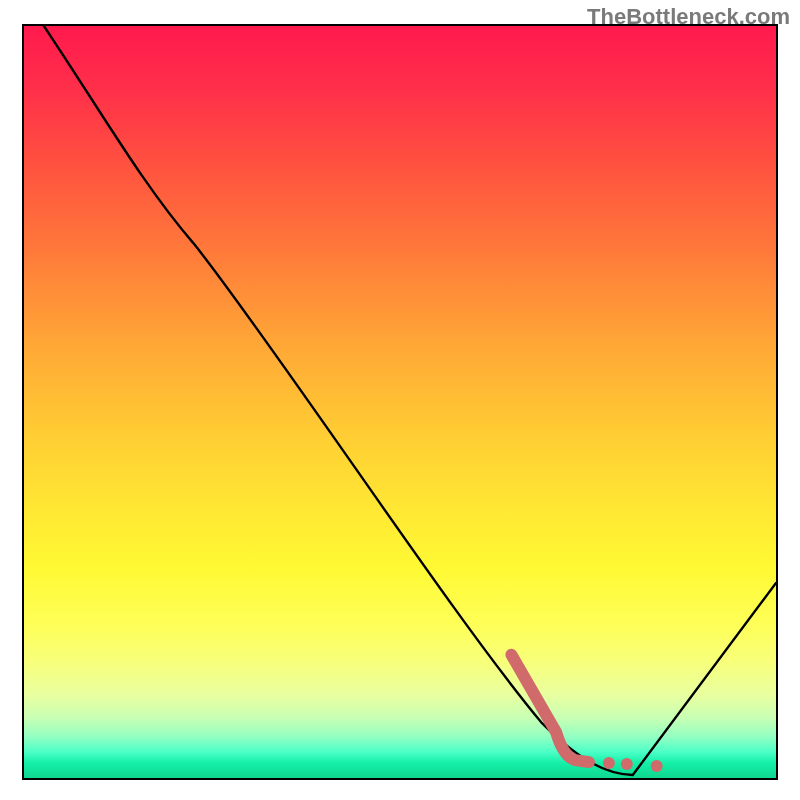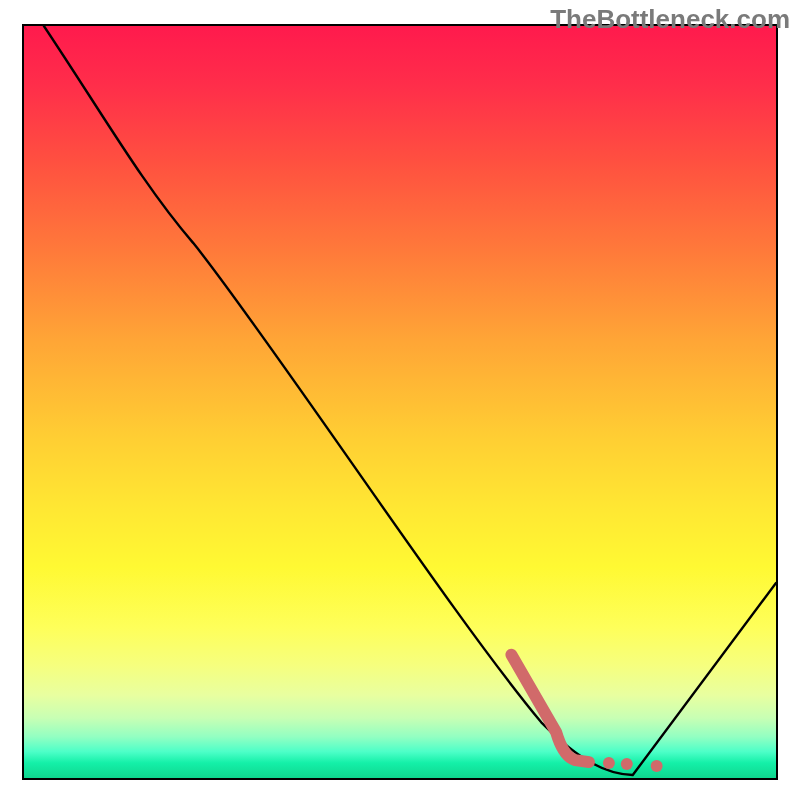--- a/index.html
+++ b/index.html
@@ -7,21 +7,21 @@
   .container {
     position: relative;
     width: 800px;
     height: 800px;
   }
   .watermark {
     position: absolute;
     top: 4px;
     right: 10px;
     font-family: Arial, Helvetica, sans-serif;
-    font-size: 26px;
+    font-size: 22px;
     font-weight: bold;
     color: #7a7a7a;
     z-index: 10;
   }
   .plot-frame {
     position: absolute;
     left: 22px;
     top: 24px;
     width: 756px;
     height: 756px;

